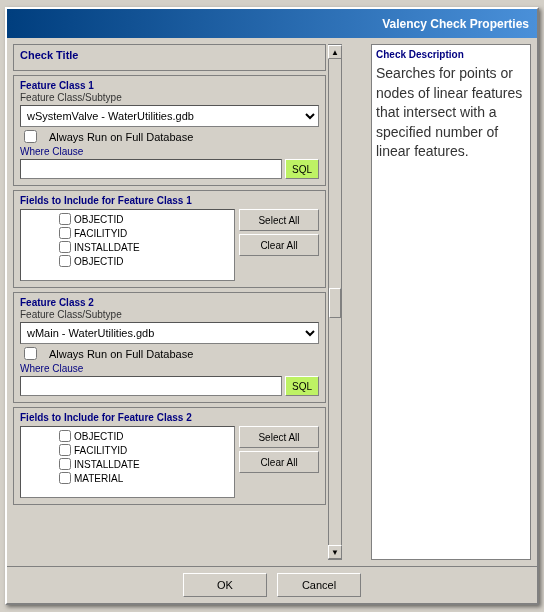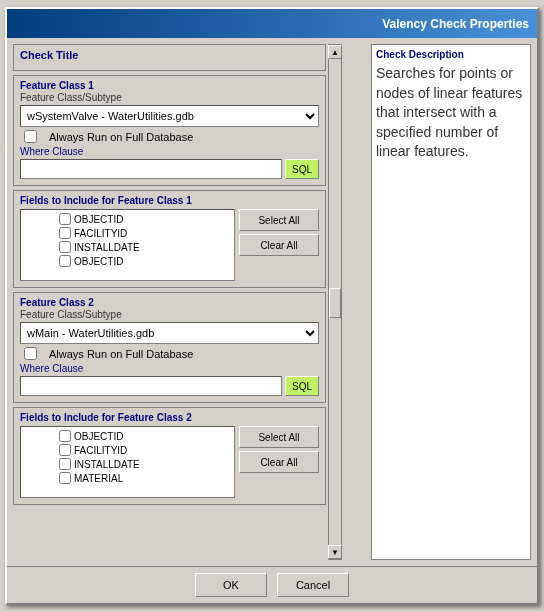--- a/index.html
+++ b/index.html
@@ -213,21 +213,21 @@
     }
     .dialog-footer {
       display: flex;
       justify-content: center;
       align-items: center;
       gap: 10px;
       padding: 6px;
       border-top: 1px solid #808080;
     }
     .footer-btn {
-      width: 72px;
+      width: 84px;
       height: 24px;
       background: #d4d0c8;
       border: 1px solid #808080;
       border-top-color: #ffffff;
       border-left-color: #ffffff;
       font-size: 11px;
       cursor: pointer;
     }
     .scroll-arrow {
       width: 14px;

